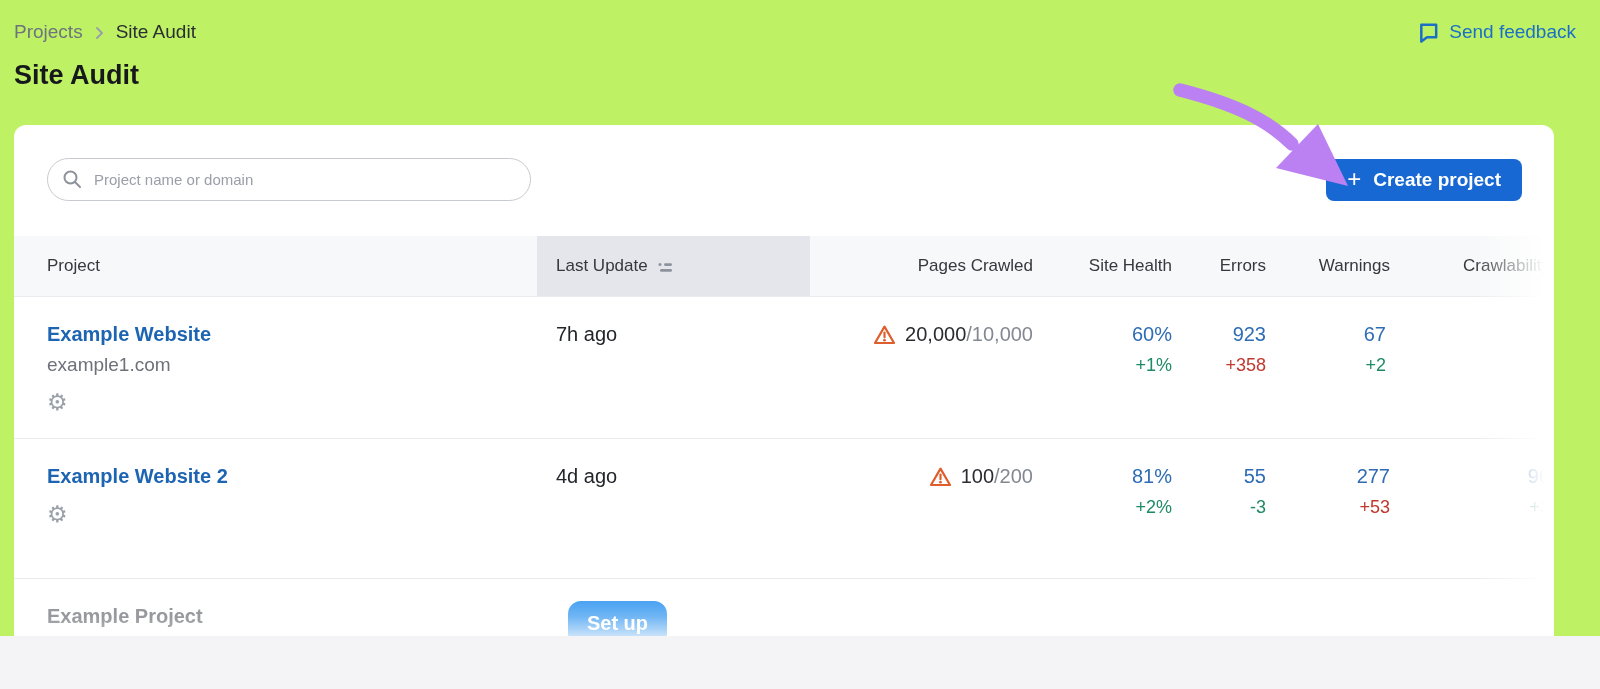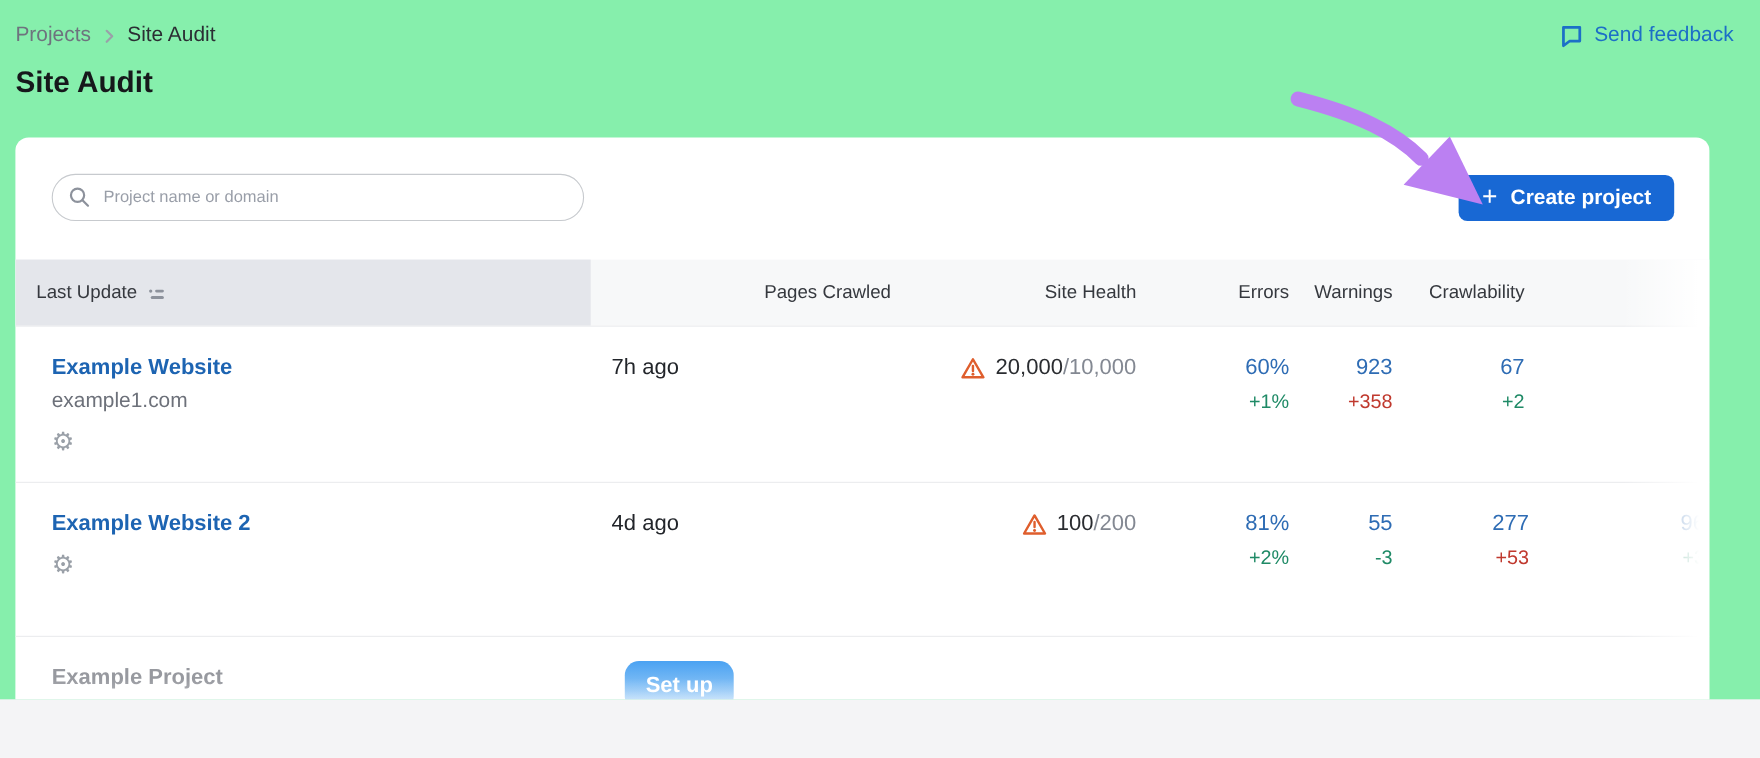--- a/index.html
+++ b/index.html
@@ -1,17 +1,17 @@
 <!DOCTYPE html>
 <html><head>
 <meta charset="utf-8">
 <style>
   * { margin:0; padding:0; box-sizing:border-box; }
   body { font-family: "Liberation Sans", "DejaVu Sans", sans-serif; background:#f4f4f6; }
-  .screen { position:relative; width:1600px; height:636px; background:#86efac; overflow:hidden; }
+  .screen { position:relative; width:1600px; height:636px; background:#bef264; overflow:hidden; }
 
   
   .topbar { position:absolute; left:14px; right:24px; top:16px; height:32px;
             display:flex; justify-content:space-between; align-items:center; }
   .breadcrumb { display:flex; align-items:center; gap:12px; font-size:19px; }
   .crumb-root { color:#6e737e; cursor:pointer; }
   .crumb-current { color:#2b2e33; }
   .chevron-icon { display:inline-flex; margin-top:2px; }
   .feedback { display:flex; align-items:center; gap:9px; color:#1c6fc7; font-size:19px; cursor:pointer; }
   .page-title { position:absolute; left:14px; top:60px; font-size:27px; font-weight:700; color:#16181b; }
@@ -117,20 +117,21 @@
     </div>
 
     <button class="btn-create">
       <span class="plus">+</span>
       <span>Create project</span>
     </button>
 
     <div class="table">
 
       <div class="grid thead">
+        <div class="c1">Project</div>
         <div class="c2">
           <span>Last Update</span>
           <span class="sort-icon">
             <svg width="17" height="13" viewBox="0 0 17 13">
               <circle cx="3" cy="3.6" r="1.5" fill="#8d929c"></circle>
               <rect x="7" y="2.3" width="8" height="2.6" rx="1.3" fill="#8d929c"></rect>
               <rect x="3" y="8" width="12" height="2.8" rx="1.4" fill="#8d929c"></rect>
             </svg>
           </span>
         </div>

